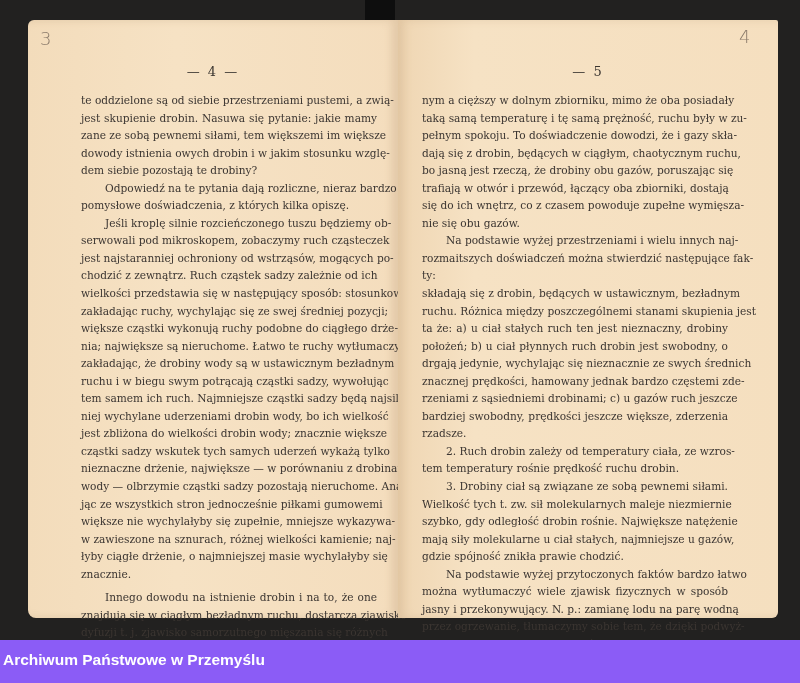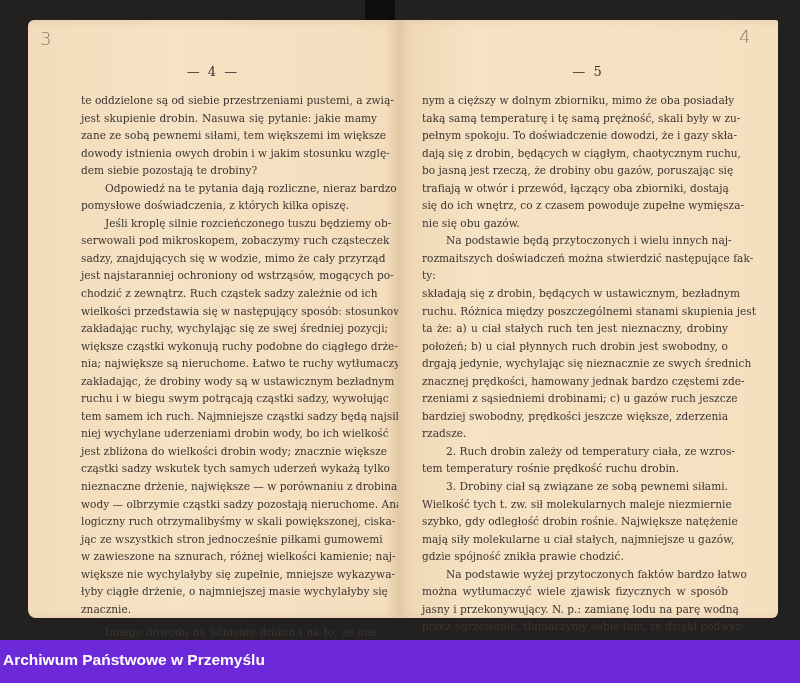--- a/index.html
+++ b/index.html
@@ -49,21 +49,21 @@
   .page.right .text-block { left: 24px; width: 306px; }
   .line {
     display: block; white-space: nowrap; height: 17.55px;
     text-align-last: justify; text-align: justify;
   }
   .line.last { text-align-last: left; }
   .line.indent { padding-left: 24px; }
   .gap { display: block; height: 6px; }
   .footer {
     position: absolute; left: 0; top: 640px; width: 800px; height: 43px;
-    background: #6d28d9;
+    background: #8b5cf6;
   }
   .footer-text {
     position: absolute; left: 3px; top: 11px;
     font-family: "Liberation Sans", sans-serif; font-weight: bold;
     font-size: 15.5px; color: #ffffff; white-space: nowrap;
   }
 </style>
 </head>
 <body>
 
@@ -76,61 +76,59 @@
     <div class="text-block" id="left-text">
         <span class="line">te oddzielone są od siebie przestrzeniami pustemi, a zwią-</span>
         <span class="line">jest skupienie drobin. Nasuwa się pytanie: jakie mamy</span>
         <span class="line">zane ze sobą pewnemi siłami, tem większemi im większe</span>
         <span class="line">dowody istnienia owych drobin i w jakim stosunku wzglę-</span>
         <span class="line last">dem siebie pozostają te drobiny?</span>
         <span class="line indent">Odpowiedź na te pytania dają rozliczne, nieraz bardzo</span>
         <span class="line last">pomysłowe doświadczenia, z których kilka opiszę.</span>
         <span class="line indent">Jeśli kroplę silnie rozcieńczonego tuszu będziemy ob-</span>
         <span class="line">serwowali pod mikroskopem, zobaczymy ruch cząsteczek</span>
-        <span class="line">sadzy, znajdujących się w wodzie, mimo że cały przyrząd</span>
         <span class="line">jest najstaranniej ochroniony od wstrząsów, mogących po-</span>
         <span class="line">chodzić z zewnątrz. Ruch cząstek sadzy zależnie od ich</span>
         <span class="line">wielkości przedstawia się w następujący sposób: stosunkowo</span>
         <span class="line">zakładając ruchy, wychylając się ze swej średniej pozycji;</span>
         <span class="line">większe cząstki wykonują ruchy podobne do ciągłego drże-</span>
         <span class="line">nia; największe są nieruchome. Łatwo te ruchy wytłumaczyć,</span>
         <span class="line">zakładając, że drobiny wody są w ustawicznym bezładnym</span>
         <span class="line">ruchu i w biegu swym potrącają cząstki sadzy, wywołując</span>
         <span class="line">tem samem ich ruch. Najmniejsze cząstki sadzy będą najsil-</span>
         <span class="line">niej wychylane uderzeniami drobin wody, bo ich wielkość</span>
         <span class="line">jest zbliżona do wielkości drobin wody; znacznie większe</span>
         <span class="line">cząstki sadzy wskutek tych samych uderzeń wykażą tylko</span>
         <span class="line">nieznaczne drżenie, największe — w porównaniu z drobinami</span>
         <span class="line">wody — olbrzymie cząstki sadzy pozostają nieruchome. Ana-</span>
-        <span class="line">logiczny ruch otrzymalibyśmy w skali powiększonej, ciska-</span>
         <span class="line">jąc ze wszystkich stron jednocześnie piłkami gumowemi</span>
+        <span class="line">większe nie wychylałyby się zupełnie, mniejsze wykazywa-</span>
         <span class="line">w zawieszone na sznurach, różnej wielkości kamienie; naj-</span>
-        <span class="line">większe nie wychylałyby się zupełnie, mniejsze wykazywa-</span>
         <span class="line">łyby ciągłe drżenie, o najmniejszej masie wychylałyby się</span>
         <span class="line last">znacznie.</span>
         <span class="gap"></span>
         <span class="line indent">Innego dowodu na istnienie drobin i na to, że one</span>
         <span class="line">znajdują się w ciągłym bezładnym ruchu, dostarcza zjawisko</span>
         <span class="line">dyfuzji t. j. zjawisko samorzutnego mięszania się różnych</span>
       </div>
   </div>
 
   <div class="page right">
     <span class="pencil-num" style="left:341px; top:6px;">4</span>
     <div class="page-number">— 5</div>
     <div class="text-block" id="right-text">
         <span class="line">nym a cięższy w dolnym zbiorniku, mimo że oba posiadały</span>
-        <span class="line">taką samą temperaturę i tę samą prężność, skali były w zu-</span>
+        <span class="line">taką samą temperaturę i tę samą prężność, ruchu były w zu-</span>
         <span class="line">pełnym spokoju. To doświadczenie dowodzi, że i gazy skła-</span>
         <span class="line">dają się z drobin, będących w ciągłym, chaotycznym ruchu,</span>
         <span class="line">bo jasną jest rzeczą, że drobiny obu gazów, poruszając się</span>
         <span class="line">trafiają w otwór i przewód, łączący oba zbiorniki, dostają</span>
         <span class="line">się do ich wnętrz, co z czasem powoduje zupełne wymięsza-</span>
         <span class="line last">nie się obu gazów.</span>
-        <span class="line indent">Na podstawie będą przytoczonych i wielu innych naj-</span>
+        <span class="line indent">Na podstawie wyżej przestrzeniami i wielu innych naj-</span>
         <span class="line">rozmaitszych doświadczeń można stwierdzić następujące fak-</span>
         <span class="line last">ty:</span>
         <span class="line">składają się z drobin, będących w ustawicznym, bezładnym</span>
         <span class="line">ruchu. Różnica między poszczególnemi stanami skupienia jest</span>
         <span class="line">ta że: a) u ciał stałych ruch ten jest nieznaczny, drobiny</span>
         <span class="line">położeń; b) u ciał płynnych ruch drobin jest swobodny, o</span>
         <span class="line">drgają jedynie, wychylając się nieznacznie ze swych średnich</span>
         <span class="line">znacznej prędkości, hamowany jednak bardzo częstemi zde-</span>
         <span class="line">rzeniami z sąsiedniemi drobinami; c) u gazów ruch jeszcze</span>
         <span class="line">bardziej swobodny, prędkości jeszcze większe, zderzenia</span>

